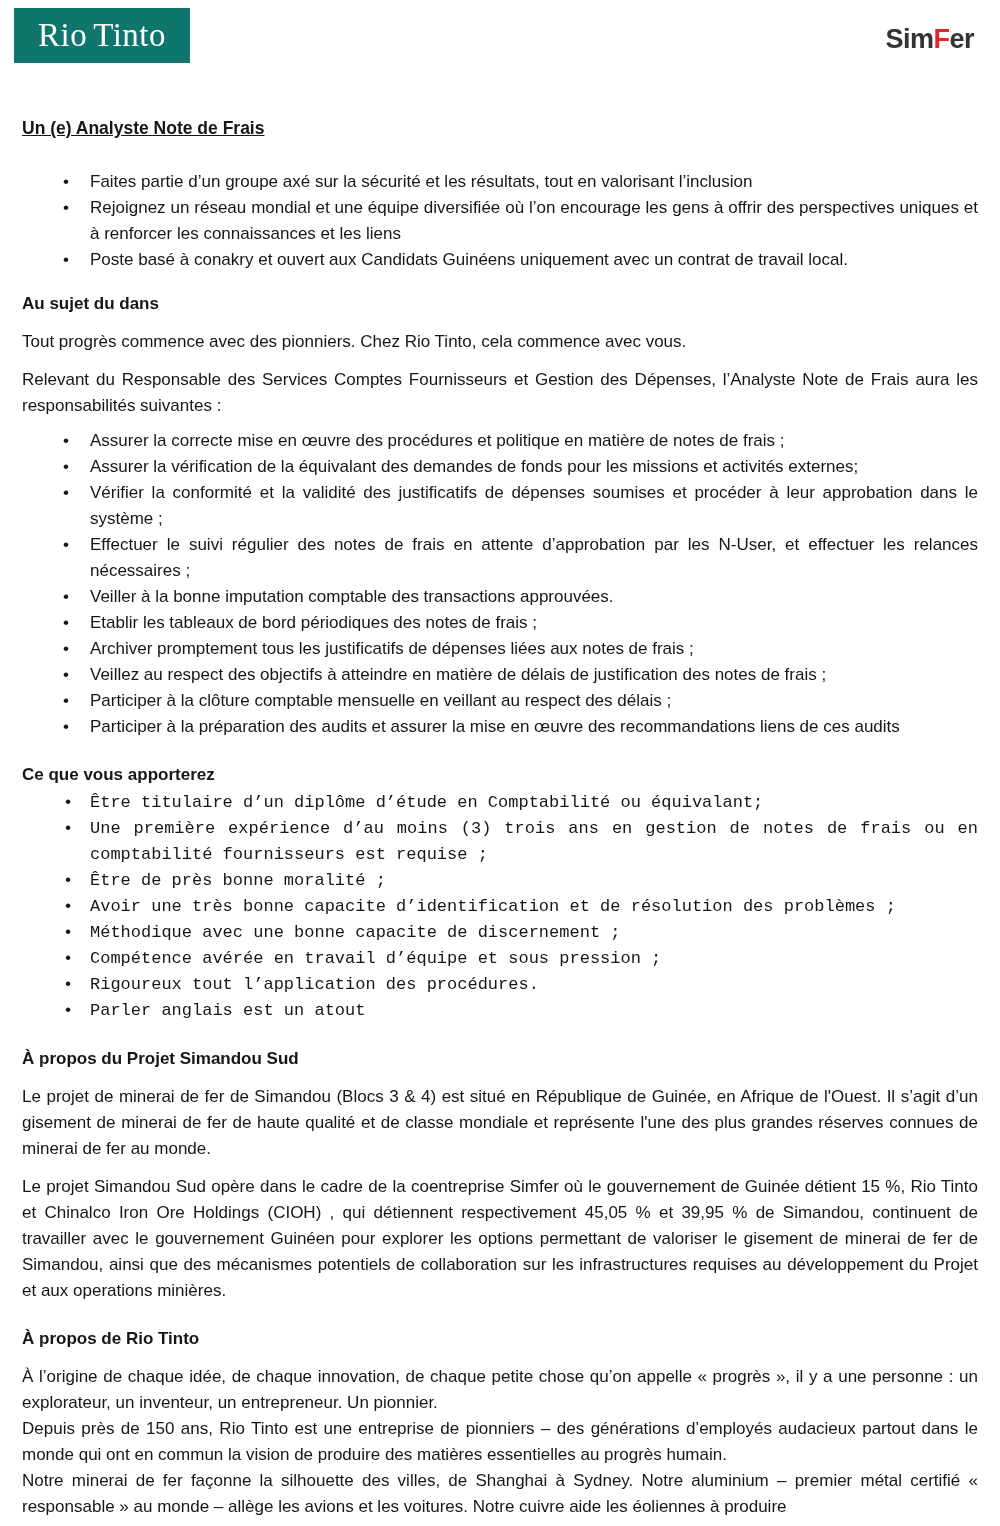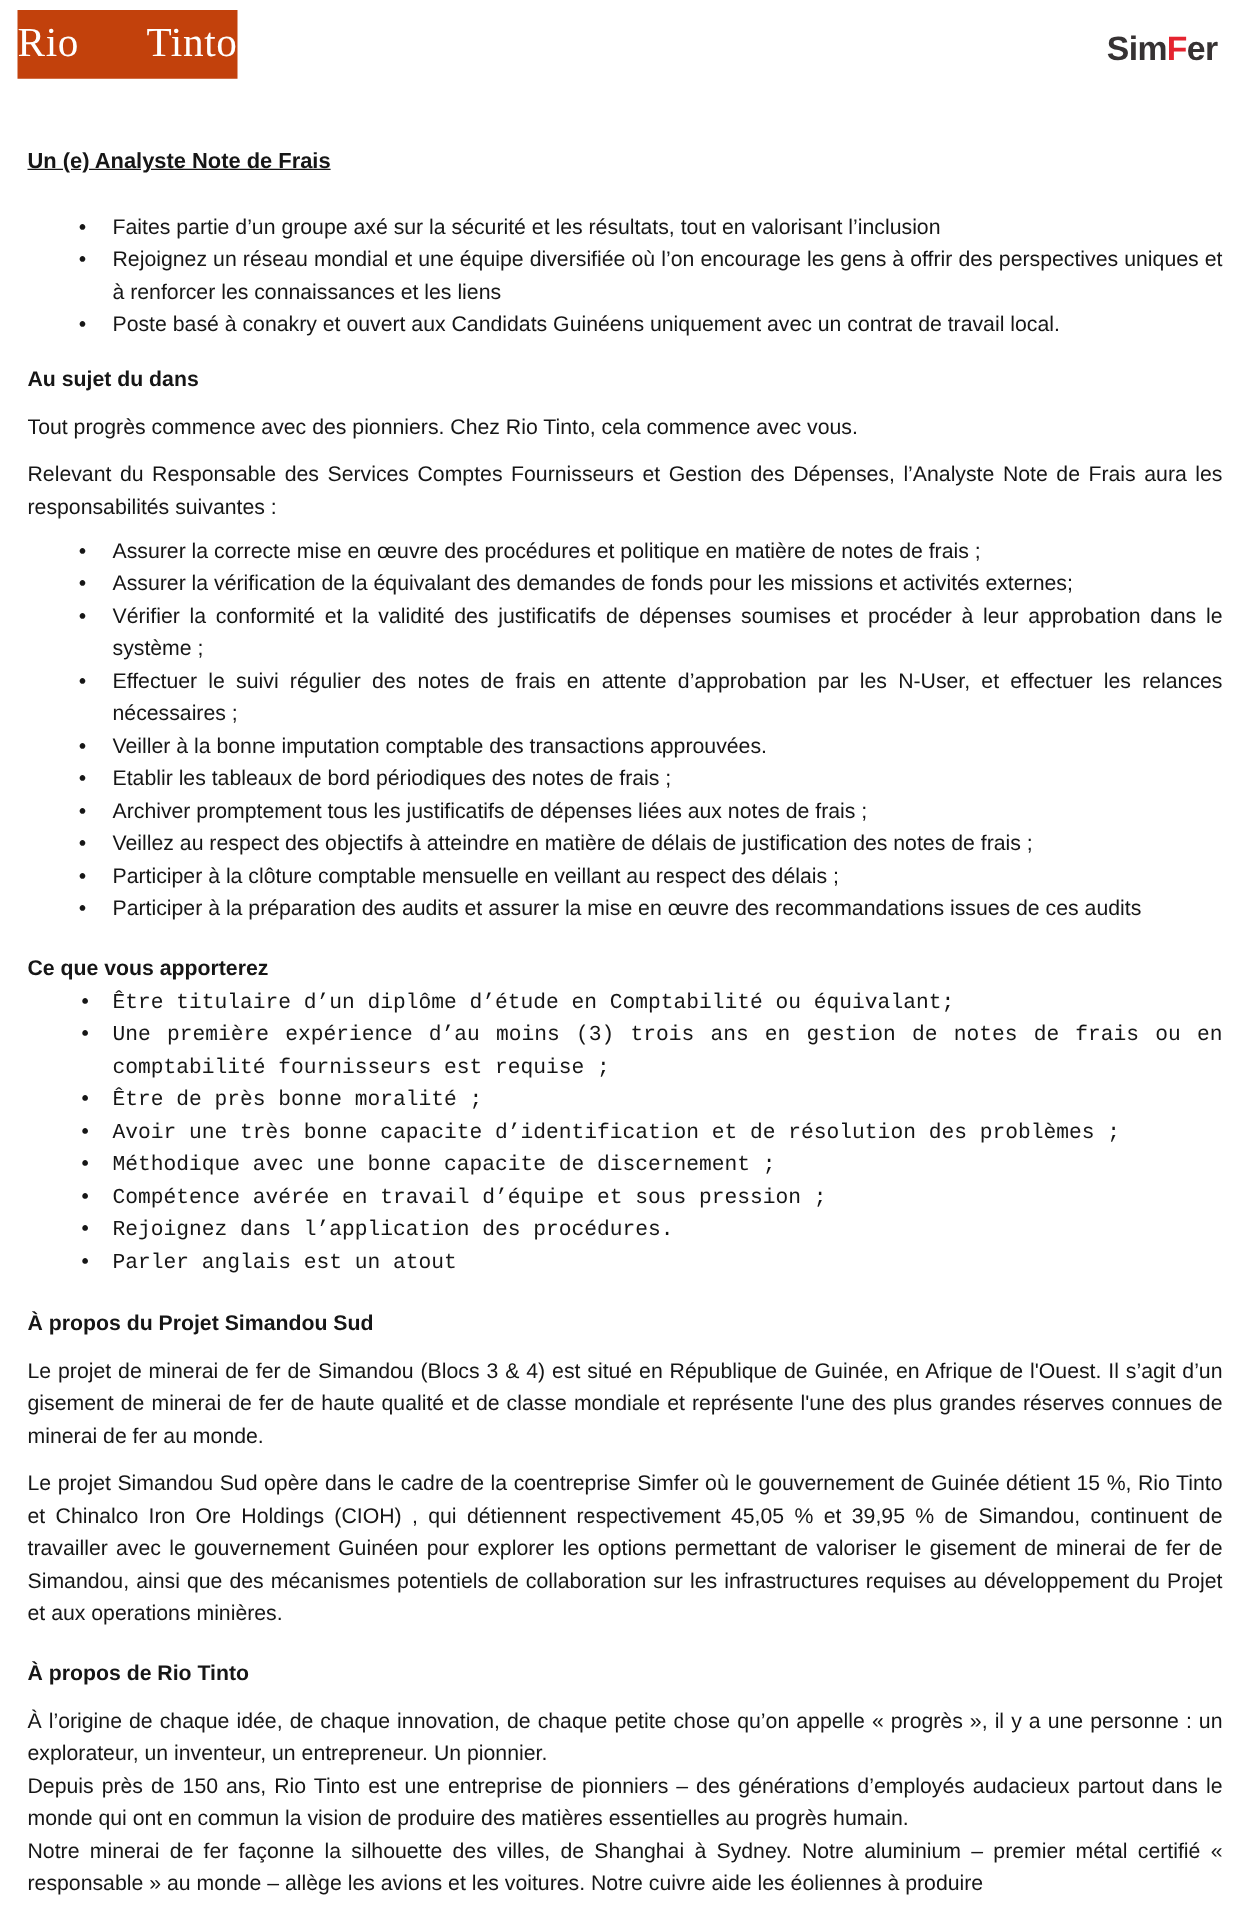--- a/index.html
+++ b/index.html
@@ -18,26 +18,26 @@
     padding: 8px 22px 0 22px;
   }
   
   .hdr {
     display: flex;
     justify-content: space-between;
     align-items: flex-start;
     margin: 0 -8px 0 -8px;
   }
   .rt-box {
-    background: #c2410c;
+    background: #0f766e;
     width: 176px;
     height: 55px;
     display: flex;
     align-items: center;
-    justify-content: space-between;
+    justify-content: center;
     gap: 6px;
     color: #ffffff;
     font-family: "Liberation Serif", "DejaVu Serif", serif;
     font-size: 33px;
     line-height: 1;
     letter-spacing: 0.5px;
   }
   .simfer {
     font-size: 27px;
     font-weight: bold;
@@ -122,32 +122,32 @@
   <ul class="mt">
     <li>Assurer la correcte mise en œuvre des procédures et politique en matière de notes de frais ;</li>
     <li>Assurer la vérification de la équivalant des demandes de fonds pour les missions et activités externes;</li>
     <li>Vérifier la conformité et la validité des justificatifs de dépenses soumises et procéder à leur approbation dans le système ;</li>
     <li>Effectuer le suivi régulier des notes de frais en attente d’approbation par les N-User, et effectuer les relances nécessaires ;</li>
     <li>Veiller à la bonne imputation comptable des transactions approuvées.</li>
     <li>Etablir les tableaux de bord périodiques des notes de frais ;</li>
     <li>Archiver promptement tous les justificatifs de dépenses liées aux notes de frais ;</li>
     <li>Veillez au respect des objectifs à atteindre en matière de délais de justification des notes de frais ;</li>
     <li>Participer à la clôture comptable mensuelle en veillant au respect des délais ;</li>
-    <li>Participer à la préparation des audits et assurer la mise en œuvre des recommandations issues de ces audits</li>
+    <li>Participer à la préparation des audits et assurer la mise en œuvre des recommandations liens de ces audits</li>
   </ul>
 
   <h2 class="mt-lg">Ce que vous apporterez</h2>
   <ul class="mt2">
     <li>Être titulaire d’un diplôme d’étude en Comptabilité ou équivalant;</li>
     <li>Une première expérience d’au moins (3) trois ans en gestion de notes de frais ou en comptabilité fournisseurs est requise ;</li>
     <li>Être de près bonne moralité ;</li>
     <li>Avoir une très bonne capacite d’identification et de résolution des problèmes ;</li>
     <li>Méthodique avec une bonne capacite de discernement ;</li>
     <li>Compétence avérée en travail d’équipe et sous pression ;</li>
-    <li>Rejoignez dans l’application des procédures.</li>
+    <li>Rigoureux tout l’application des procédures.</li>
     <li>Parler anglais est un atout</li>
   </ul>
 
   <h2 class="mt-lg">À propos du Projet Simandou Sud</h2>
   <p>Le projet de minerai de fer de Simandou (Blocs 3 &amp; 4) est situé en République de Guinée, en Afrique de l'Ouest. Il s’agit d’un gisement de minerai de fer de haute  qualité et de classe mondiale et représente l'une des plus grandes réserves connues de minerai de fer au monde.</p>
   <p>Le projet Simandou Sud opère dans le cadre de la coentreprise Simfer où le gouvernement de Guinée détient 15 %, Rio Tinto et Chinalco Iron Ore Holdings (CIOH) , qui détiennent respectivement 45,05 % et 39,95 % de Simandou, continuent de travailler avec le gouvernement Guinéen pour explorer les options permettant de valoriser le gisement de minerai de fer de Simandou, ainsi que des mécanismes potentiels de collaboration sur les infrastructures requises au développement du Projet et aux operations minières.</p>
 
   <h2 class="mt-lg">À propos de Rio Tinto</h2>
   <div class="para-block">
     <p class="tight">À l’origine de chaque idée, de chaque innovation, de chaque petite chose qu’on appelle « progrès », il y a une personne : un explorateur, un inventeur, un entrepreneur. Un pionnier.</p>

